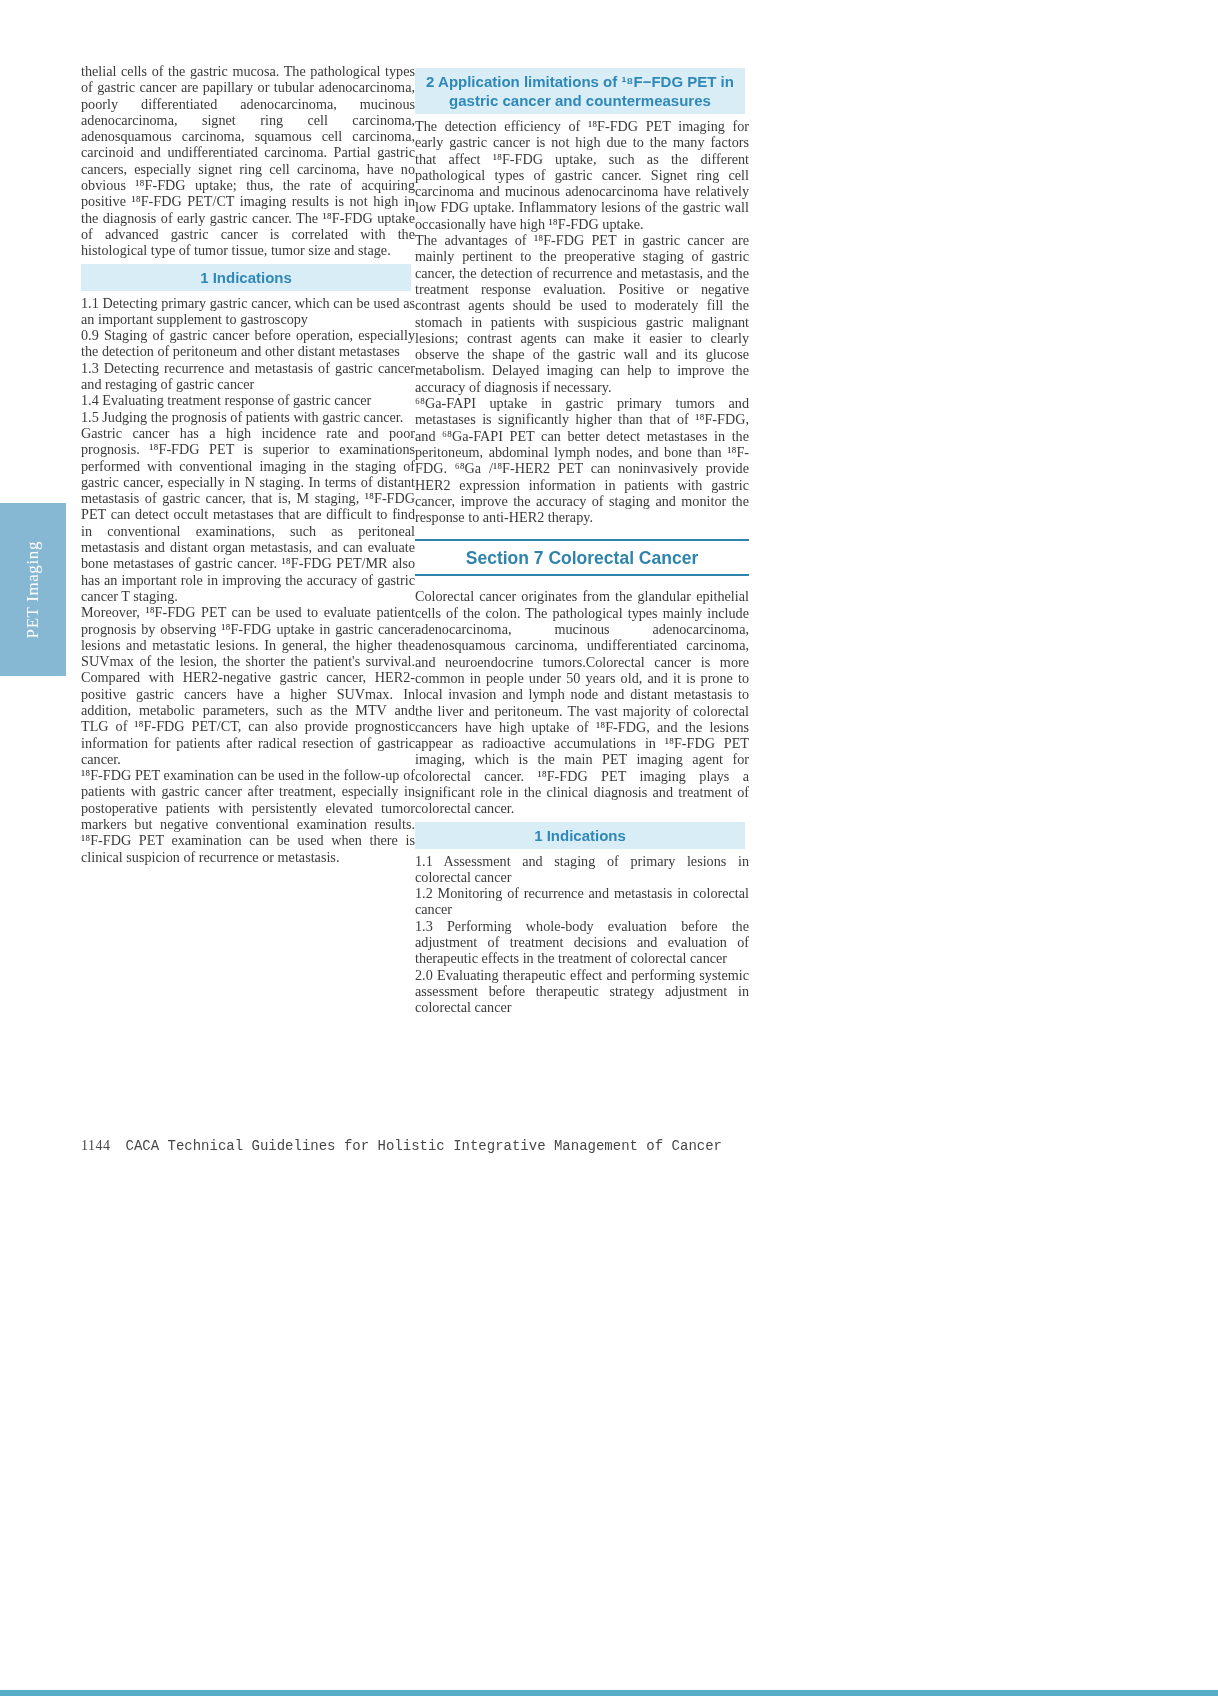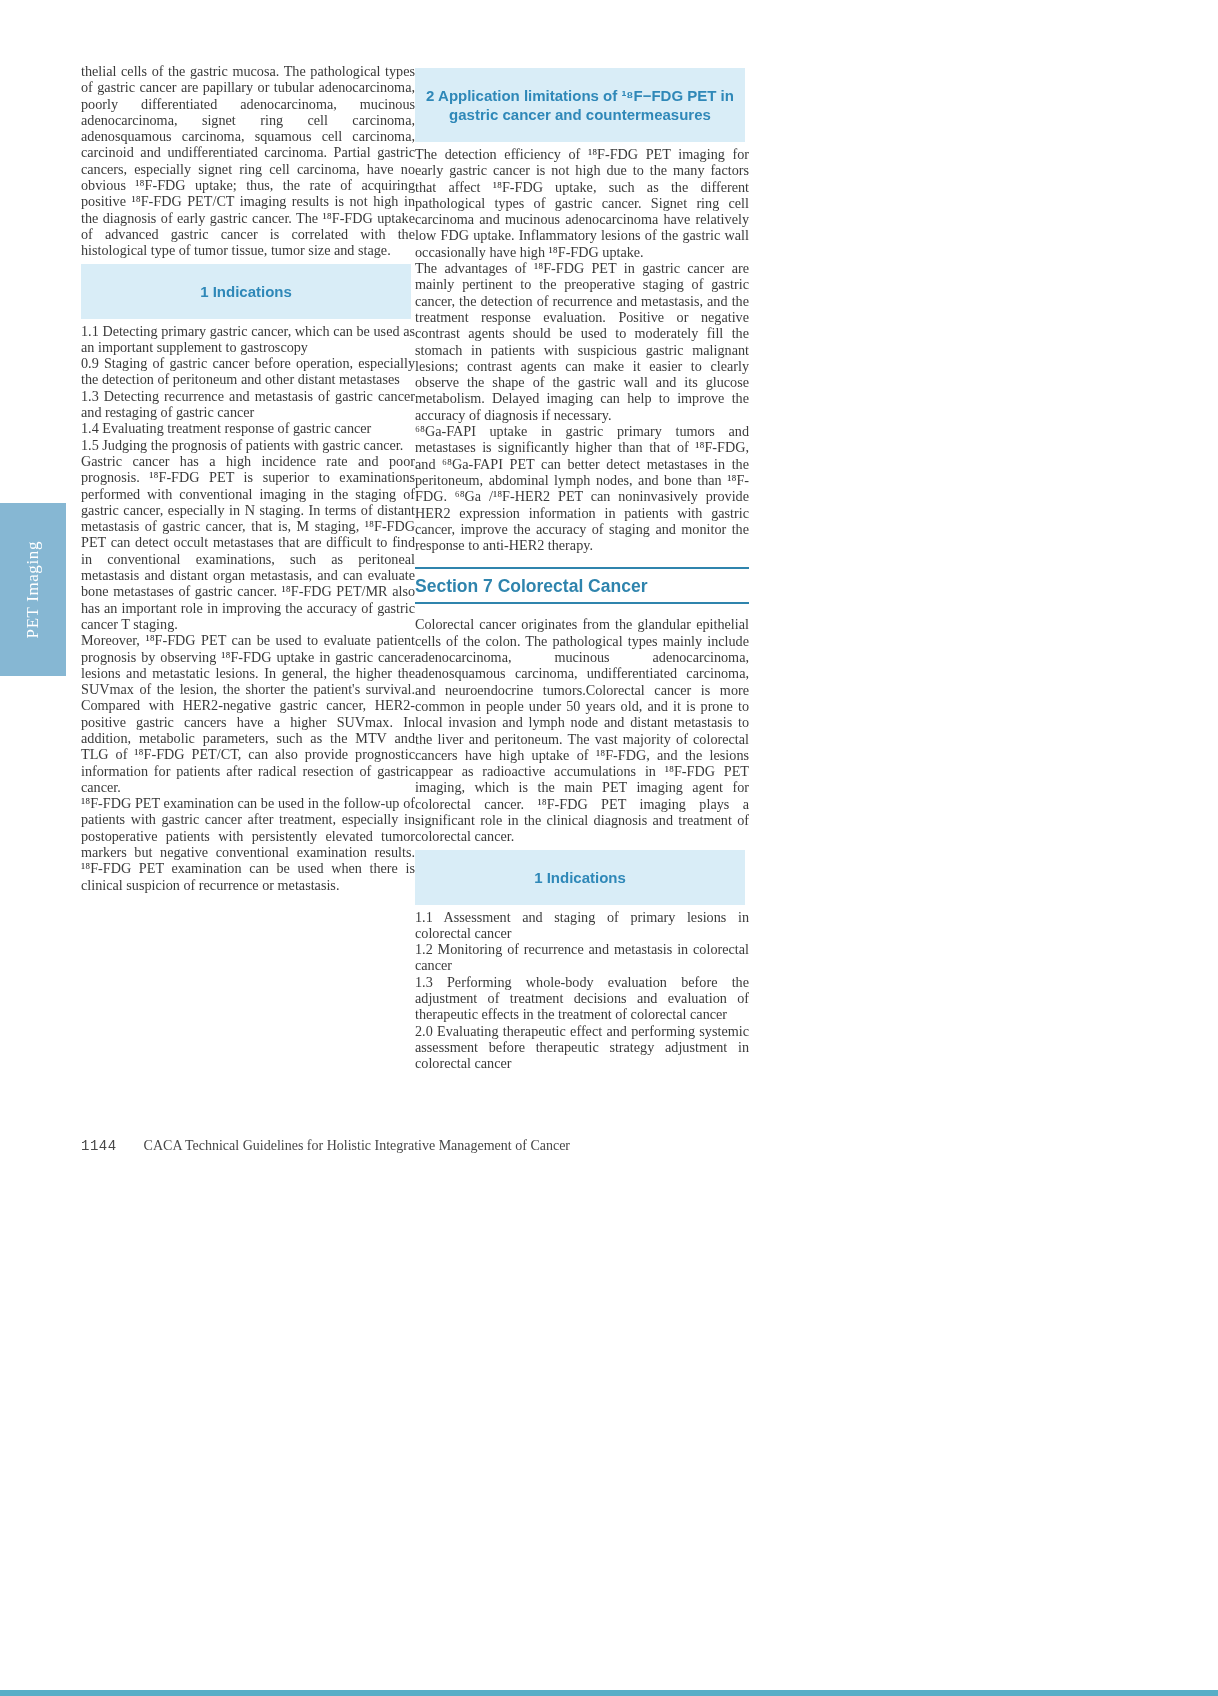--- a/index.html
+++ b/index.html
@@ -25,39 +25,40 @@
   }
   .col { width: 334px; }
   .paragraph {
     margin: 0;
     font-size: 14.2px;
     line-height: 16.3px;
     text-align: justify;
   }
   .subheading {
     margin: 5px 4px 4px 0;
-    padding: 18px 4px;
+    padding: 4px 4px;
     background: var(--band);
     color: var(--accent);
     font-family: "Liberation Sans", "DejaVu Sans", sans-serif;
     font-weight: bold;
     font-size: 15px;
     line-height: 19px;
     text-align: center;
   }
   .section_heading {
     margin: 14px 0 12px 0;
     padding: 7px 0 6px 0;
     border-top: 2px solid var(--accent2);
     border-bottom: 2px solid var(--accent2);
     color: var(--accent2);
     font-family: "Liberation Sans", "DejaVu Sans", sans-serif;
     font-weight: bold;
     font-size: 17.5px;
     line-height: 20px;
+    text-align: center;
   }
   .sidebar-tab {
     position: absolute;
     left: 0;
     top: 503px;
     width: 66px;
     height: 173px;
     background: var(--tab);
     display: flex;
     align-items: center;
@@ -74,26 +75,26 @@
   }
   .footer {
     position: absolute;
     left: 81px;
     top: 1138px;
     font-size: 14px;
     color: #474747;
     white-space: nowrap;
   }
   .page-num {
-    font-family: Liberation Mono, monospace;
+    font-family: Liberation Serif, serif;
     letter-spacing: 0.5px;
-    margin-right: 27px;
+    margin-right: 15px;
   }
   .footer-title {
-    font-family: Liberation Serif, serif;
+    font-family: Liberation Mono, monospace;
   }
   .bottom-strip {
     position: absolute;
     left: 0;
     bottom: 0;
     width: 100%;
     height: 6px;
     background: var(--strip);
   }
 </style>

